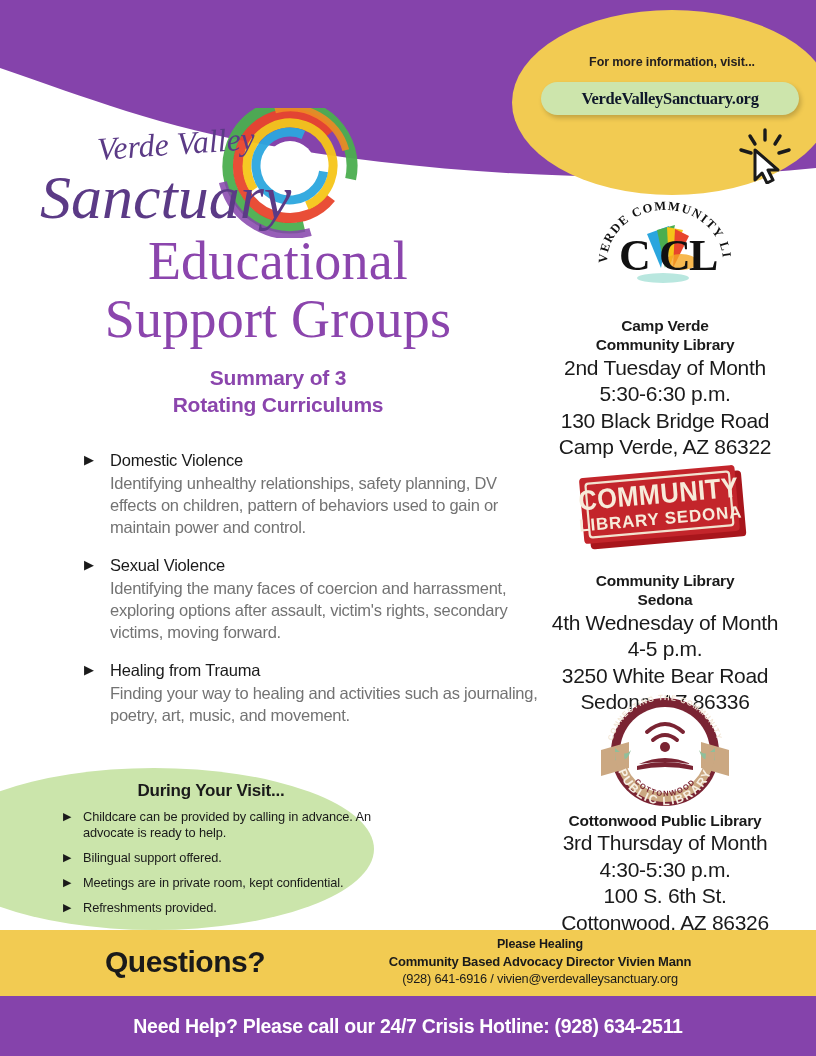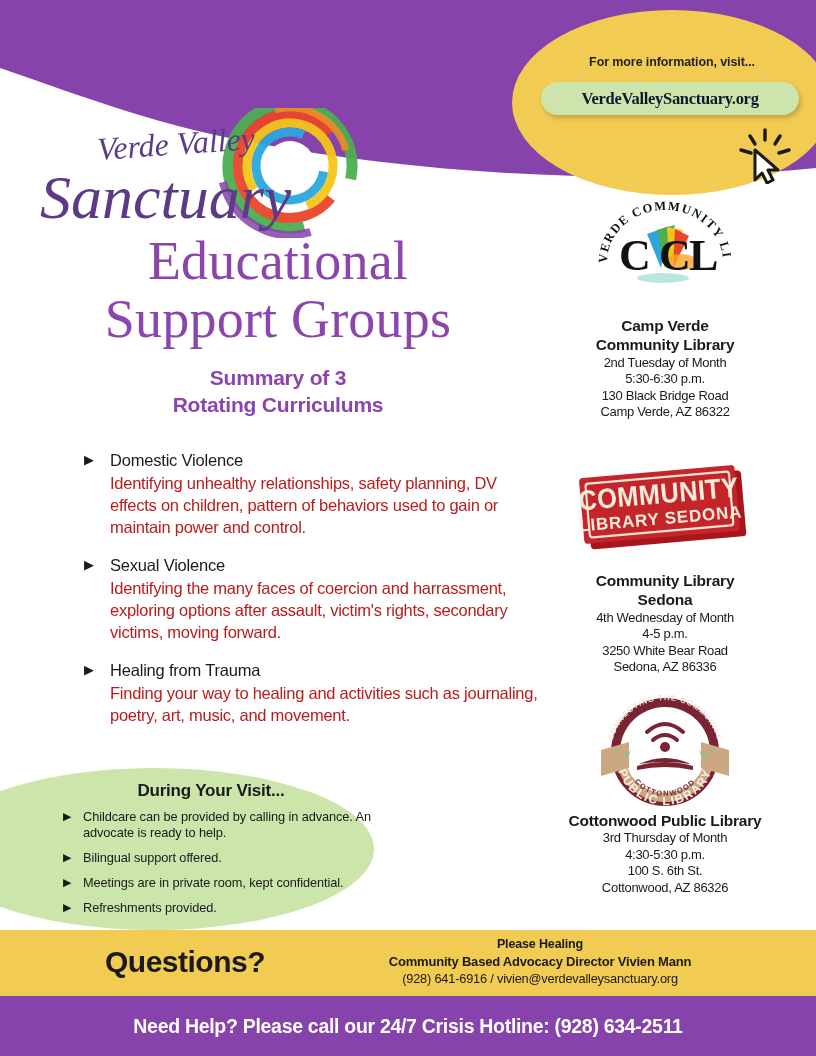--- a/index.html
+++ b/index.html
@@ -113,21 +113,21 @@
   .cur-item:last-child { margin-bottom: 0; }
   .cur-arrow {
     position: absolute; left: 6px; top: 2px;
     font-size: 13px; color: #1a1a1a; line-height: 1.25;
   }
   .cur-head {
     font-size: 16.5px; font-weight: normal; color: #1a1a1a;
     line-height: 1.32; letter-spacing: -0.2px;
   }
   .cur-body {
-    font-size: 16.5px; color: #b91c1c;
+    font-size: 16.5px; color: #737373;
     line-height: 1.34; letter-spacing: -0.25px;
   }
 
   
   .green-oval {
     position: absolute;
     left: -66px; top: 768px;
     width: 440px; height: 162px;
     background: #CBE5AB;
     border-radius: 50% / 50%;
@@ -167,21 +167,21 @@
   .venue-logo {
     height: 112px;
     display: flex; align-items: center; justify-content: center;
     margin-bottom: 4px;
   }
   .venue-name {
     font-size: 15.5px; font-weight: bold; color: #1a1a1a;
     line-height: 1.25; letter-spacing: -0.2px;
   }
   .venue-line {
-    font-size: 13px; color: #1a1a1a; line-height: 1.26;
+    font-size: 21px; color: #1a1a1a; line-height: 1.26;
     letter-spacing: -0.3px;
   }
 
   
   .footer-yellow {
     position: absolute; left: 0; top: 930px;
     width: 816px; height: 66px;
     background: #F2CB52;
     z-index: 5;
   }

